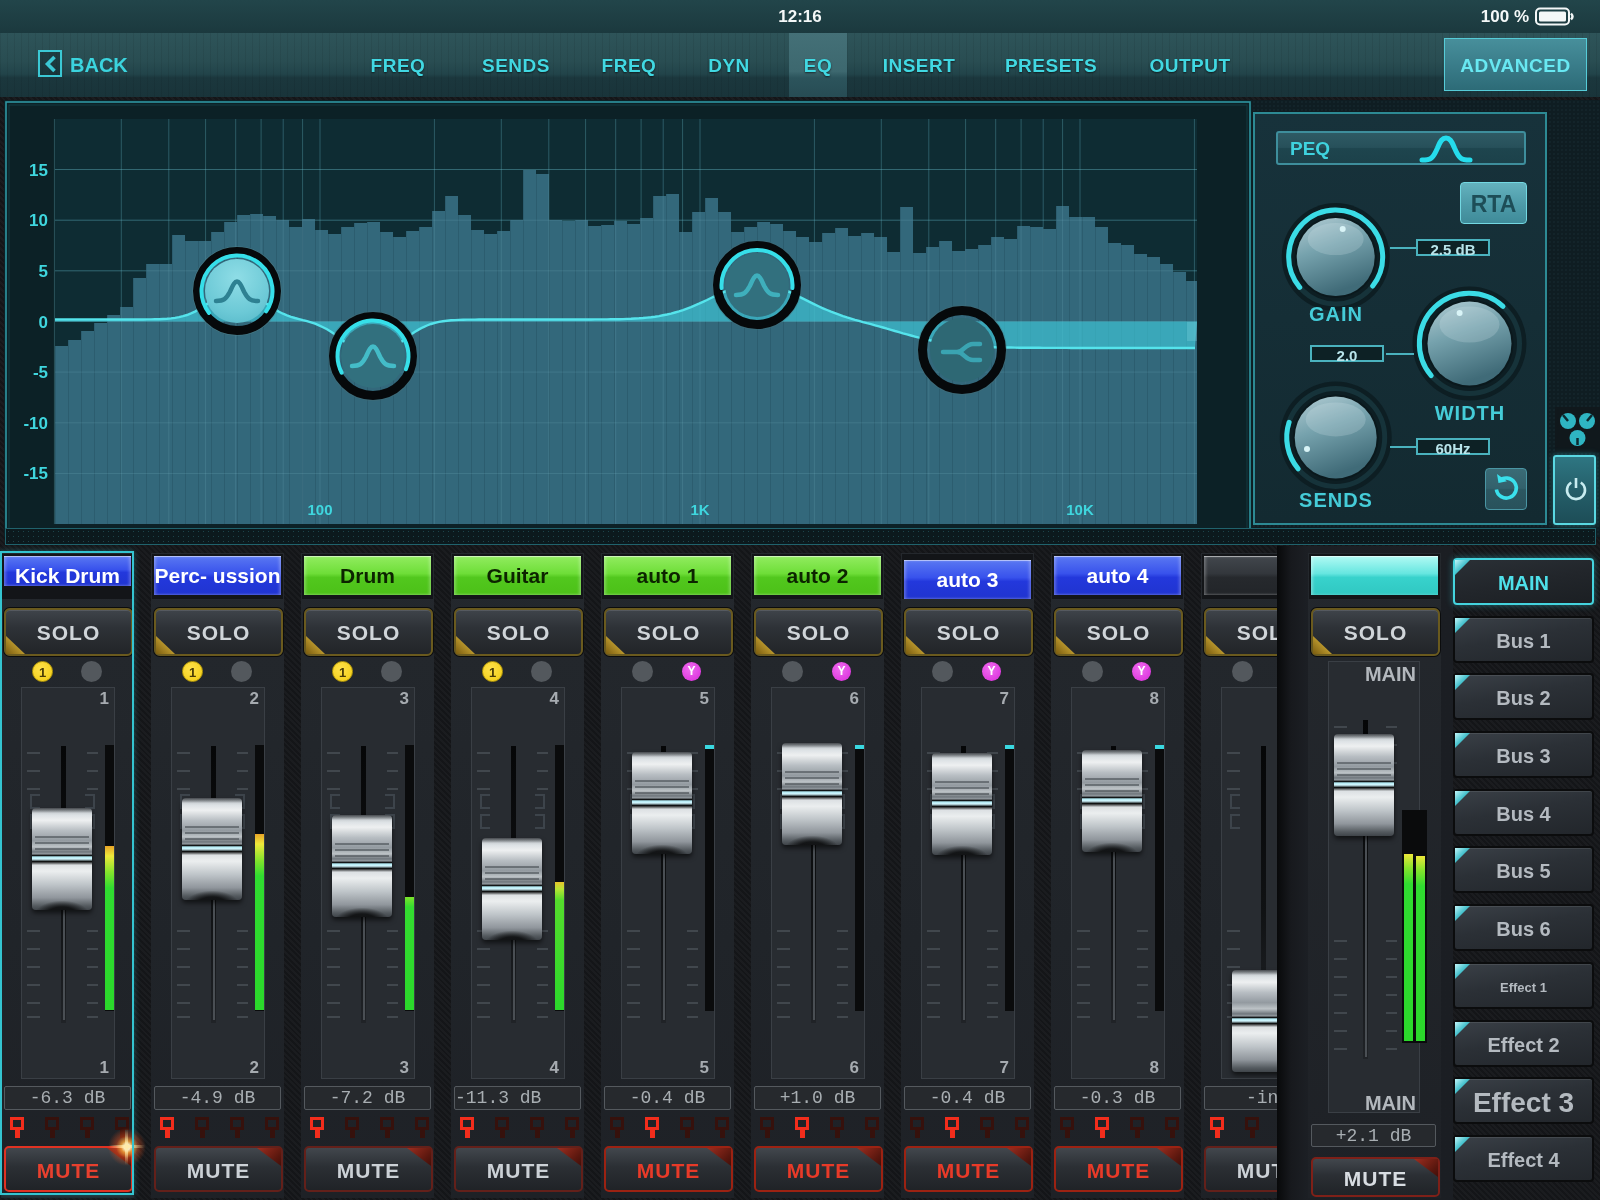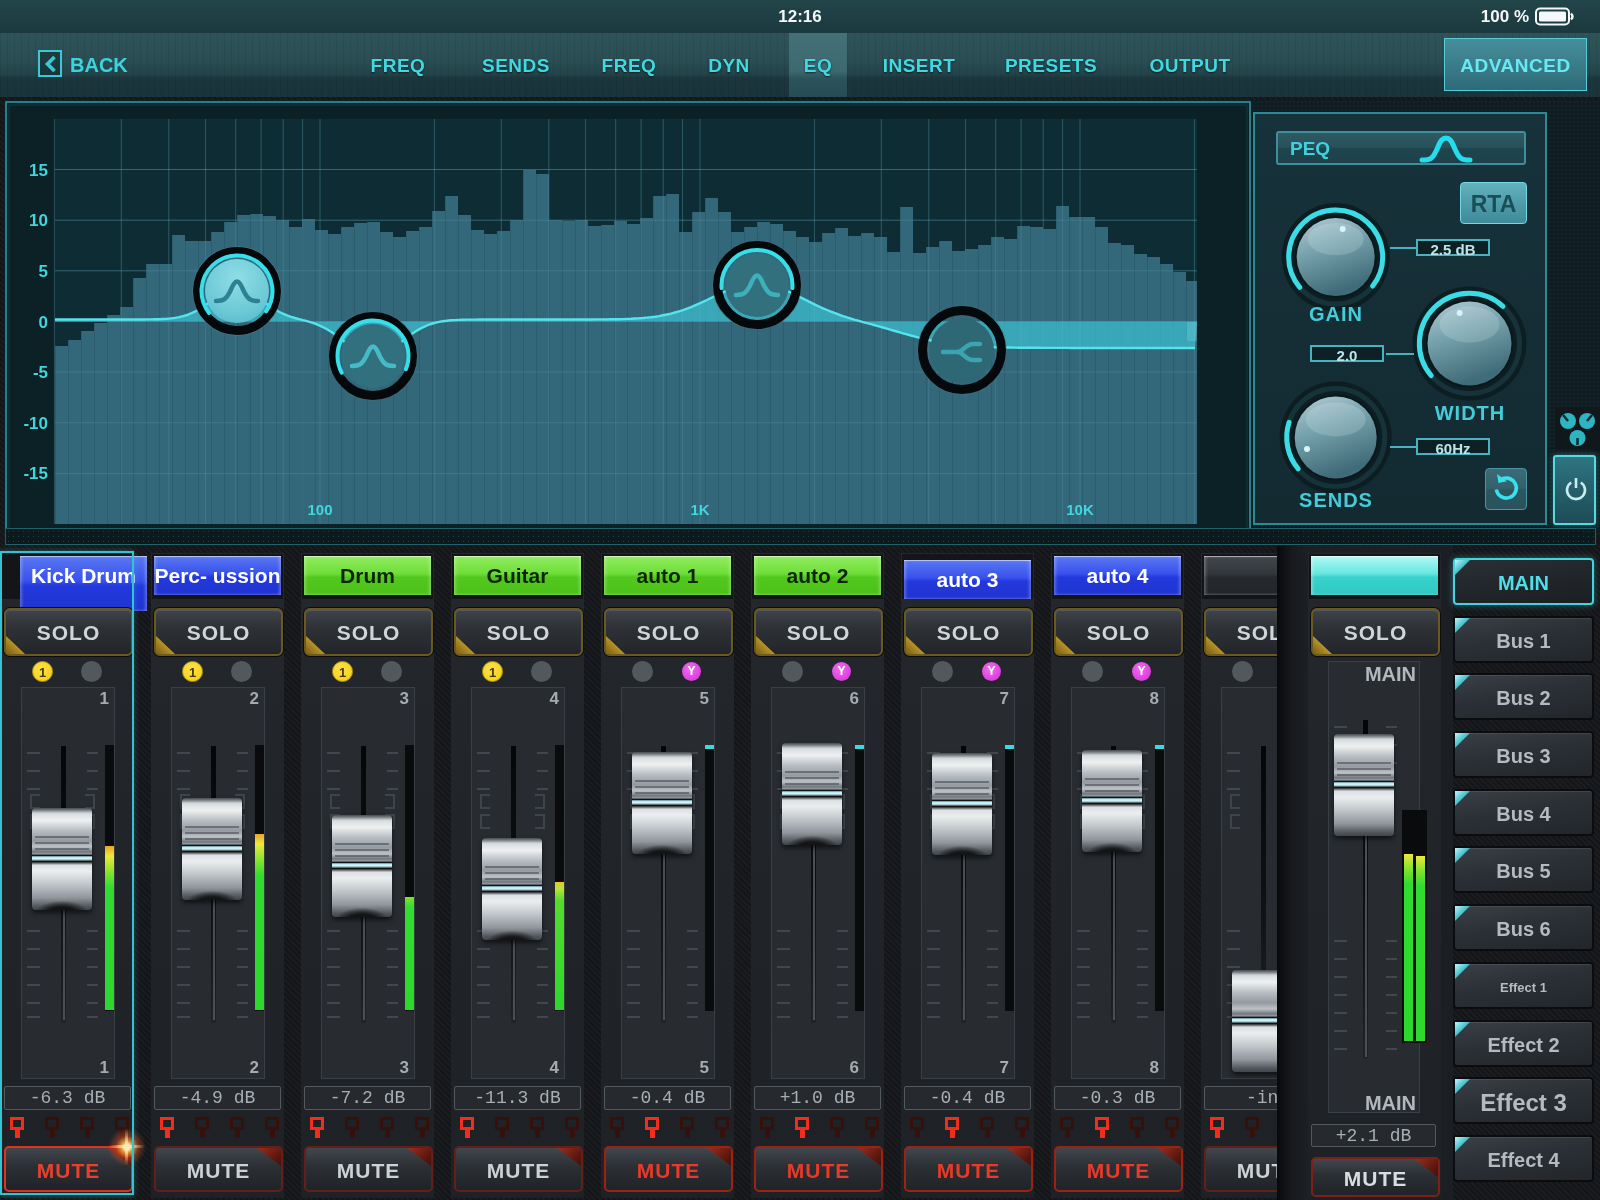--- a/index.html
+++ b/index.html
@@ -407,21 +407,21 @@
     </g>
   </svg>
 <div style="position:absolute;left:1553px;top:455px;width:43px;height:70px;border:2px solid #5ad8e2;border-radius:3px;background:linear-gradient(180deg,#2e7682 0%,#245d68 55%,#1d4d57 100%);box-shadow:0 0 7px rgba(70,210,220,0.4)"></div>
 <svg style="position:absolute;left:1562px;top:476px" width="28" height="28" viewBox="0 0 28 28">
     <path d="M 9.2 6.5 A 9 9 0 1 0 18.8 6.5" fill="none" stroke="#c8ecf0" stroke-width="2.6"></path>
     <line x1="14" y1="2" x2="14" y2="12" stroke="#c8ecf0" stroke-width="2.6"></line>
   </svg>
 <div style="position:absolute;left:5px;top:528px;width:1591px;height:17px;border:1px solid #20626c;background:radial-gradient(rgba(60,150,160,0.35) 0.8px,transparent 1px) 0 0/5px 5px,#0c191d"></div>
 <div style="position:absolute;left:1px;top:553px;width:133px;height:645px;background:linear-gradient(180deg,#24282d,#202429 60%,#1e2126)"></div>
 <div style="position:absolute;left:2px;top:554px;width:131px;height:45px;background:#131518"></div>
-<div style="position:absolute;left:20px;top:556px;width:127px;height:55px;background:linear-gradient(180deg,#5a78f2 0%,#3852ec 45%,#2338dc 55%,#2034d0 100%);box-shadow:inset 0 1px 0 rgba(255,255,255,0.45),inset 2px 0 3px rgba(255,255,255,0.25),inset -2px 0 3px rgba(255,255,255,0.25);text-align:center;line-height:39px;font-size:21px;font-weight:bold;color:#ffffff">Kick Drum</div>
+<div style="position:absolute;left:4px;top:556px;width:127px;height:30px;background:linear-gradient(180deg,#5a78f2 0%,#3852ec 45%,#2338dc 55%,#2034d0 100%);box-shadow:inset 0 1px 0 rgba(255,255,255,0.45),inset 2px 0 3px rgba(255,255,255,0.25),inset -2px 0 3px rgba(255,255,255,0.25);text-align:center;line-height:39px;font-size:21px;font-weight:bold;color:#ffffff">Kick Drum</div>
 <div style="position:absolute;left:4px;top:608px;width:129px;height:48px;border:2px solid #6a5a1e;border-radius:6px;background:linear-gradient(180deg,#3f444a 0%,#2e3237 40%,#222528 100%);box-shadow:inset 0 1px 0 rgba(255,255,255,0.12),0 0 0 1px #0b0c0d;text-align:center;line-height:46px;font-size:21px;font-weight:bold;color:#d0d5d9;letter-spacing:1px">SOLO</div>
 <div style="position:absolute;left:6px;top:636px;width:19px;height:18px;background:linear-gradient(45deg,#7a5c10 0%,#bd9a2e 55%,#d8b848 100%);clip-path:polygon(0 0,0 100%,100% 100%)"></div>
 <div style="position:absolute;left:32px;top:661px;width:21px;height:21px;border-radius:50%;background:radial-gradient(circle at 40% 35%,#ffe14a,#f2cc10);border:1px solid #b99d0c;text-align:center;line-height:21px;font-size:13px;font-weight:bold;color:#4a3c06">1</div>
 <div style="position:absolute;left:81px;top:661px;width:21px;height:21px;border-radius:50%;background:#53585d"></div>
 <div style="position:absolute;left:21px;top:687px;width:94px;height:392px;background:#282c31;border:1px solid #3a3f45"></div>
 <div style="position:absolute;left:21px;top:689px;width:88px;height:17px;text-align:right;font-size:17px;font-weight:bold;color:#a6abb0">1</div>
 <div style="position:absolute;left:21px;top:1058px;width:88px;height:17px;text-align:right;font-size:17px;font-weight:bold;color:#a6abb0">1</div>
 <div style="position:absolute;left:27px;top:752px;width:13px;height:2px;background:#41474d"></div>
 <div style="position:absolute;left:87px;top:752px;width:11px;height:2px;background:#41474d"></div>
 <div style="position:absolute;left:27px;top:770px;width:13px;height:2px;background:#41474d"></div>
@@ -606,21 +606,21 @@
 <div style="position:absolute;left:535px;top:814px;width:10px;height:15px;border:2px solid #3d444b;border-left:none"></div>
 <div style="position:absolute;left:511px;top:746px;width:5px;height:277px;background:linear-gradient(180deg,#050607,#101214 60%,#202327)"></div>
 <div style="position:absolute;left:555px;top:745px;width:9px;height:266px;background:#0a0b0c"></div>
 <div style="position:absolute;left:555px;top:882px;width:9px;height:128px;background:linear-gradient(180deg,#e8c42c 0,#b8e434 7px,#55dc2c 18px,#2bd82b 100%)"></div>
 <div style="position:absolute;left:512.5px;top:936px;width:2px;height:84px;background:#4a4f54"></div>
 <div style="position:absolute;left:482px;top:838px;width:60px;height:102px;border-radius:4px;background:linear-gradient(180deg,rgba(60,64,68,0.9) 0,rgba(60,64,68,0) 5px),linear-gradient(180deg,#aab0b5 0%,#dde2e5 7%,#eef0f1 12%,#b8bec3 22%,#939aa0 32%,#bcc2c6 38%,#70777d 43%,#939aa0 45%,#0b0c0d 46.5%,#b4ecf6 48%,#d2f6fe 50%,#0b0c0d 52.5%,#dce0e3 56%,#ebeeef 62%,#bfc5c9 75%,#90969c 88%,#545a5f 96%,#3f4449 100%);box-shadow:0 3px 5px rgba(0,0,0,0.6)"></div>
 <div style="position:absolute;left:485px;top:866px;width:54px;height:2px;background:rgba(70,76,82,0.6)"></div>
 <div style="position:absolute;left:485px;top:872px;width:54px;height:2px;background:rgba(70,76,82,0.6)"></div>
 <div style="position:absolute;left:485px;top:878px;width:54px;height:2px;background:rgba(70,76,82,0.6)"></div>
 <div style="position:absolute;left:482px;top:926px;width:60px;height:14px;border-radius:0 0 4px 4px;background:radial-gradient(ellipse 60% 130% at 50% 130%,rgba(10,11,12,0.85) 40%,rgba(10,11,12,0) 75%)"></div>
-<div style="position:absolute;left:454px;top:1086px;width:127px;height:24px;background:#26292d;border:1px solid #54595e;border-radius:2px;text-align:center;line-height:23px;font-size:18px;color:#a8aeb2;font-family:'Liberation Mono',monospace">-11.3 dB</div>
+<div style="position:absolute;left:454px;top:1086px;width:127px;height:24px;background:#26292d;border:1px solid #54595e;border-radius:2px;text-align:left;line-height:23px;font-size:18px;color:#a8aeb2;font-family:'Liberation Mono',monospace">-11.3 dB</div>
 <div style="position:absolute;left:460px;top:1117px;width:14px;height:13px;border:3px solid #f22d1c"></div>
 <div style="position:absolute;left:464.5px;top:1130px;width:5px;height:8px;background:#f22d1c"></div>
 <div style="position:absolute;left:495px;top:1117px;width:14px;height:13px;border:3px solid #36110c"></div>
 <div style="position:absolute;left:499.5px;top:1130px;width:5px;height:8px;background:#36110c"></div>
 <div style="position:absolute;left:530px;top:1117px;width:14px;height:13px;border:3px solid #36110c"></div>
 <div style="position:absolute;left:534.5px;top:1130px;width:5px;height:8px;background:#36110c"></div>
 <div style="position:absolute;left:565px;top:1117px;width:14px;height:13px;border:3px solid #36110c"></div>
 <div style="position:absolute;left:569.5px;top:1130px;width:5px;height:8px;background:#36110c"></div>
 <div style="position:absolute;left:454px;top:1146px;width:129px;height:46px;border:2px solid #63201a;border-radius:5px;background:linear-gradient(180deg,#42474d 0%,#2b2f34 45%,#202327 100%);text-align:center;line-height:46px;font-size:21px;font-weight:bold;color:#ccd1d6;letter-spacing:1px">MUTE</div>
 <div style="position:absolute;left:557px;top:1148px;width:24px;height:18px;background:linear-gradient(135deg,#9e2e20 0%,#5a170e 70%,#42100a 100%);clip-path:polygon(0 0,100% 0,100% 100%)"></div>
@@ -915,15 +915,15 @@
 <div style="position:absolute;left:1453px;top:789px;width:141px;height:47px;border-radius:4px;border:2px solid #0b0c0d;background:linear-gradient(170deg,#3a4047 0%,#2b3036 45%,#22262b 100%);color:#b4bac0;box-shadow:inset 0 1px 0 rgba(255,255,255,0.09);text-align:center;line-height:47px;font-size:20px;font-weight:bold">Bus 4</div>
 <div style="position:absolute;left:1455px;top:791px;width:15px;height:15px;background:linear-gradient(135deg,#c2f6fa 0%,#49c3ce 45%,#1d6a74 100%);clip-path:polygon(0 0,100% 0,0 100%)"></div>
 <div style="position:absolute;left:1453px;top:846px;width:141px;height:47px;border-radius:4px;border:2px solid #0b0c0d;background:linear-gradient(170deg,#3a4047 0%,#2b3036 45%,#22262b 100%);color:#b4bac0;box-shadow:inset 0 1px 0 rgba(255,255,255,0.09);text-align:center;line-height:47px;font-size:20px;font-weight:bold">Bus 5</div>
 <div style="position:absolute;left:1455px;top:848px;width:15px;height:15px;background:linear-gradient(135deg,#c2f6fa 0%,#49c3ce 45%,#1d6a74 100%);clip-path:polygon(0 0,100% 0,0 100%)"></div>
 <div style="position:absolute;left:1453px;top:904px;width:141px;height:47px;border-radius:4px;border:2px solid #0b0c0d;background:linear-gradient(170deg,#3a4047 0%,#2b3036 45%,#22262b 100%);color:#b4bac0;box-shadow:inset 0 1px 0 rgba(255,255,255,0.09);text-align:center;line-height:47px;font-size:20px;font-weight:bold">Bus 6</div>
 <div style="position:absolute;left:1455px;top:906px;width:15px;height:15px;background:linear-gradient(135deg,#c2f6fa 0%,#49c3ce 45%,#1d6a74 100%);clip-path:polygon(0 0,100% 0,0 100%)"></div>
 <div style="position:absolute;left:1453px;top:962px;width:141px;height:47px;border-radius:4px;border:2px solid #0b0c0d;background:linear-gradient(170deg,#3a4047 0%,#2b3036 45%,#22262b 100%);color:#b4bac0;box-shadow:inset 0 1px 0 rgba(255,255,255,0.09);text-align:center;line-height:47px;font-size:13px;font-weight:bold">Effect 1</div>
 <div style="position:absolute;left:1455px;top:964px;width:15px;height:15px;background:linear-gradient(135deg,#c2f6fa 0%,#49c3ce 45%,#1d6a74 100%);clip-path:polygon(0 0,100% 0,0 100%)"></div>
 <div style="position:absolute;left:1453px;top:1020px;width:141px;height:47px;border-radius:4px;border:2px solid #0b0c0d;background:linear-gradient(170deg,#3a4047 0%,#2b3036 45%,#22262b 100%);color:#b4bac0;box-shadow:inset 0 1px 0 rgba(255,255,255,0.09);text-align:center;line-height:47px;font-size:20px;font-weight:bold">Effect 2</div>
 <div style="position:absolute;left:1455px;top:1022px;width:15px;height:15px;background:linear-gradient(135deg,#c2f6fa 0%,#49c3ce 45%,#1d6a74 100%);clip-path:polygon(0 0,100% 0,0 100%)"></div>
-<div style="position:absolute;left:1453px;top:1077px;width:141px;height:47px;border-radius:4px;border:2px solid #0b0c0d;background:linear-gradient(170deg,#3a4047 0%,#2b3036 45%,#22262b 100%);color:#b4bac0;box-shadow:inset 0 1px 0 rgba(255,255,255,0.09);text-align:center;line-height:47px;font-size:24px;font-weight:bold">Effect 3</div>
+<div style="position:absolute;left:1453px;top:1077px;width:141px;height:47px;border-radius:4px;border:2px solid #0b0c0d;background:linear-gradient(170deg,#3a4047 0%,#2b3036 45%,#22262b 100%);color:#b4bac0;box-shadow:inset 0 1px 0 rgba(255,255,255,0.09);text-align:center;line-height:47px;font-size:28px;font-weight:bold">Effect 3</div>
 <div style="position:absolute;left:1455px;top:1079px;width:15px;height:15px;background:linear-gradient(135deg,#c2f6fa 0%,#49c3ce 45%,#1d6a74 100%);clip-path:polygon(0 0,100% 0,0 100%)"></div>
 <div style="position:absolute;left:1453px;top:1135px;width:141px;height:47px;border-radius:4px;border:2px solid #0b0c0d;background:linear-gradient(170deg,#3a4047 0%,#2b3036 45%,#22262b 100%);color:#b4bac0;box-shadow:inset 0 1px 0 rgba(255,255,255,0.09);text-align:center;line-height:47px;font-size:20px;font-weight:bold">Effect 4</div>
 <div style="position:absolute;left:1455px;top:1137px;width:15px;height:15px;background:linear-gradient(135deg,#c2f6fa 0%,#49c3ce 45%,#1d6a74 100%);clip-path:polygon(0 0,100% 0,0 100%)"></div>
 </body></html>

